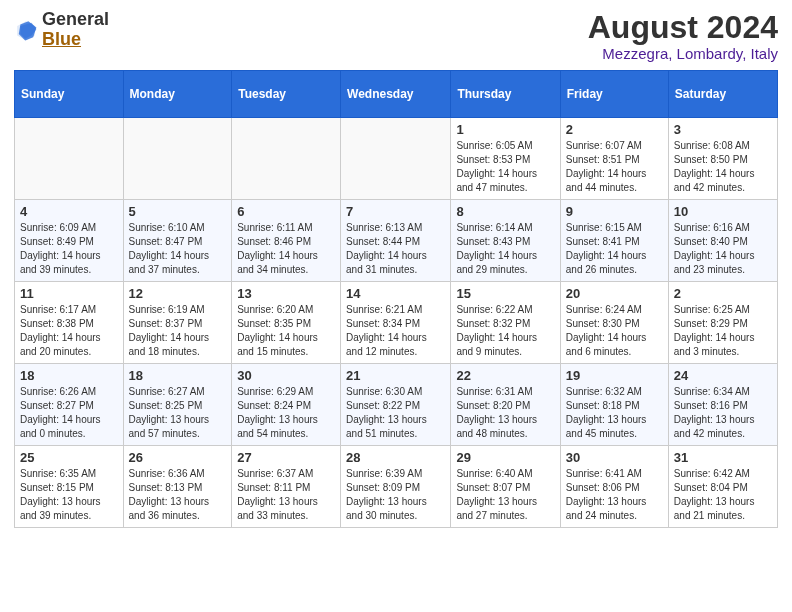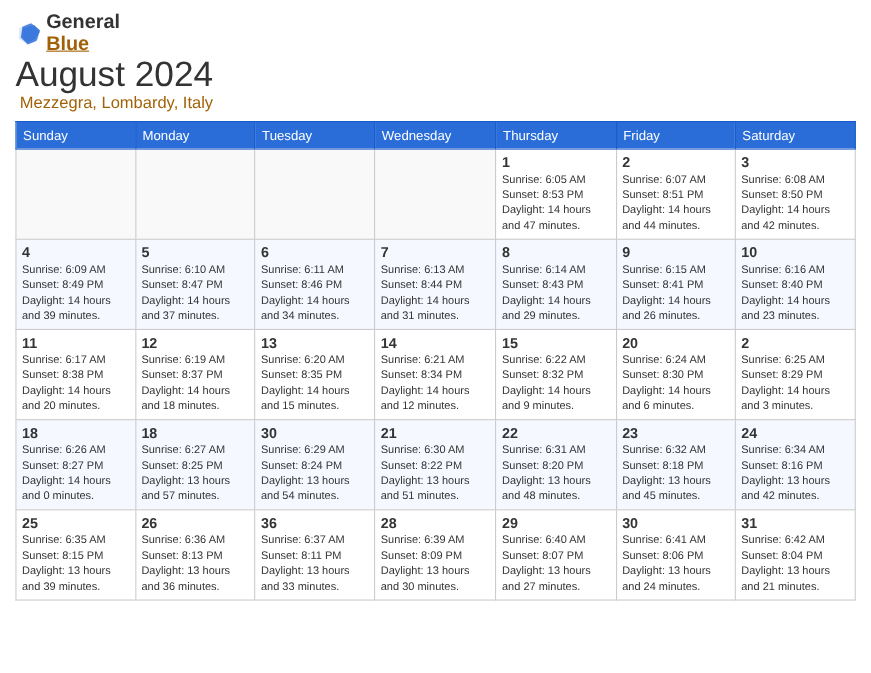--- a/index.html
+++ b/index.html
@@ -13,21 +13,20 @@
     .page {
       width: 792px;
       height: 612px;
       padding: 10px 14px;
     }
     .header {
       display: flex;
       justify-content: space-between;
       align-items: flex-start;
       margin-bottom: 8px;
-      flex-direction: column;
     }
     .logo {
       display: flex;
       align-items: center;
       gap: 4px;
     }
     .logo-text {
       font-size: 18px;
       font-weight: bold;
       line-height: 1.1;
@@ -36,40 +35,40 @@
     .logo-blue { color: #a16207; text-decoration: underline; }
     .logo-icon {
       width: 24px;
       height: 24px;
     }
     .title-block {
       text-align: right;
     }
     .month-title {
       font-size: 32px;
-      font-weight: normal;
+      font-weight: bold;
       color: #333;
       line-height: 1.1;
     }
     .location {
       font-size: 15px;
-      color: #a16207;
+      color: #4c1d95;
     }
     .calendar {
       width: 100%;
       border-collapse: collapse;
       font-size: 11px;
     }
     .calendar th {
       background: #2a6dd9;
       color: #fff;
       text-align: left;
-      padding: 5px 6px;
+      padding: 16px 6px;
       font-size: 12px;
-      font-weight: normal;
+      font-weight: bold;
       border: 1px solid #1a5cc9;
     }
     .calendar td {
       border: 1px solid #ccc;
       vertical-align: top;
       padding: 4px 5px;
       width: 113px;
       height: 80px;
       background: #fff;
     }
@@ -219,39 +218,39 @@
           </td>
           <td>
             <div class="day-num">21</div>
             <div class="day-info">Sunrise: 6:30 AM<br>Sunset: 8:22 PM<br>Daylight: 13 hours<br>and 51 minutes.</div>
           </td>
           <td>
             <div class="day-num">22</div>
             <div class="day-info">Sunrise: 6:31 AM<br>Sunset: 8:20 PM<br>Daylight: 13 hours<br>and 48 minutes.</div>
           </td>
           <td>
-            <div class="day-num">23</div>
+            <div class="day-num">19</div>
             <div class="day-info">Sunrise: 6:32 AM<br>Sunset: 8:18 PM<br>Daylight: 13 hours<br>and 45 minutes.</div>
           </td>
           <td>
             <div class="day-num">24</div>
             <div class="day-info">Sunrise: 6:34 AM<br>Sunset: 8:16 PM<br>Daylight: 13 hours<br>and 42 minutes.</div>
           </td>
         </tr>
         <tr>
           <td>
             <div class="day-num">25</div>
             <div class="day-info">Sunrise: 6:35 AM<br>Sunset: 8:15 PM<br>Daylight: 13 hours<br>and 39 minutes.</div>
           </td>
           <td>
             <div class="day-num">26</div>
             <div class="day-info">Sunrise: 6:36 AM<br>Sunset: 8:13 PM<br>Daylight: 13 hours<br>and 36 minutes.</div>
           </td>
           <td>
-            <div class="day-num">36</div>
+            <div class="day-num">27</div>
             <div class="day-info">Sunrise: 6:37 AM<br>Sunset: 8:11 PM<br>Daylight: 13 hours<br>and 33 minutes.</div>
           </td>
           <td>
             <div class="day-num">28</div>
             <div class="day-info">Sunrise: 6:39 AM<br>Sunset: 8:09 PM<br>Daylight: 13 hours<br>and 30 minutes.</div>
           </td>
           <td>
             <div class="day-num">29</div>
             <div class="day-info">Sunrise: 6:40 AM<br>Sunset: 8:07 PM<br>Daylight: 13 hours<br>and 27 minutes.</div>
           </td>

